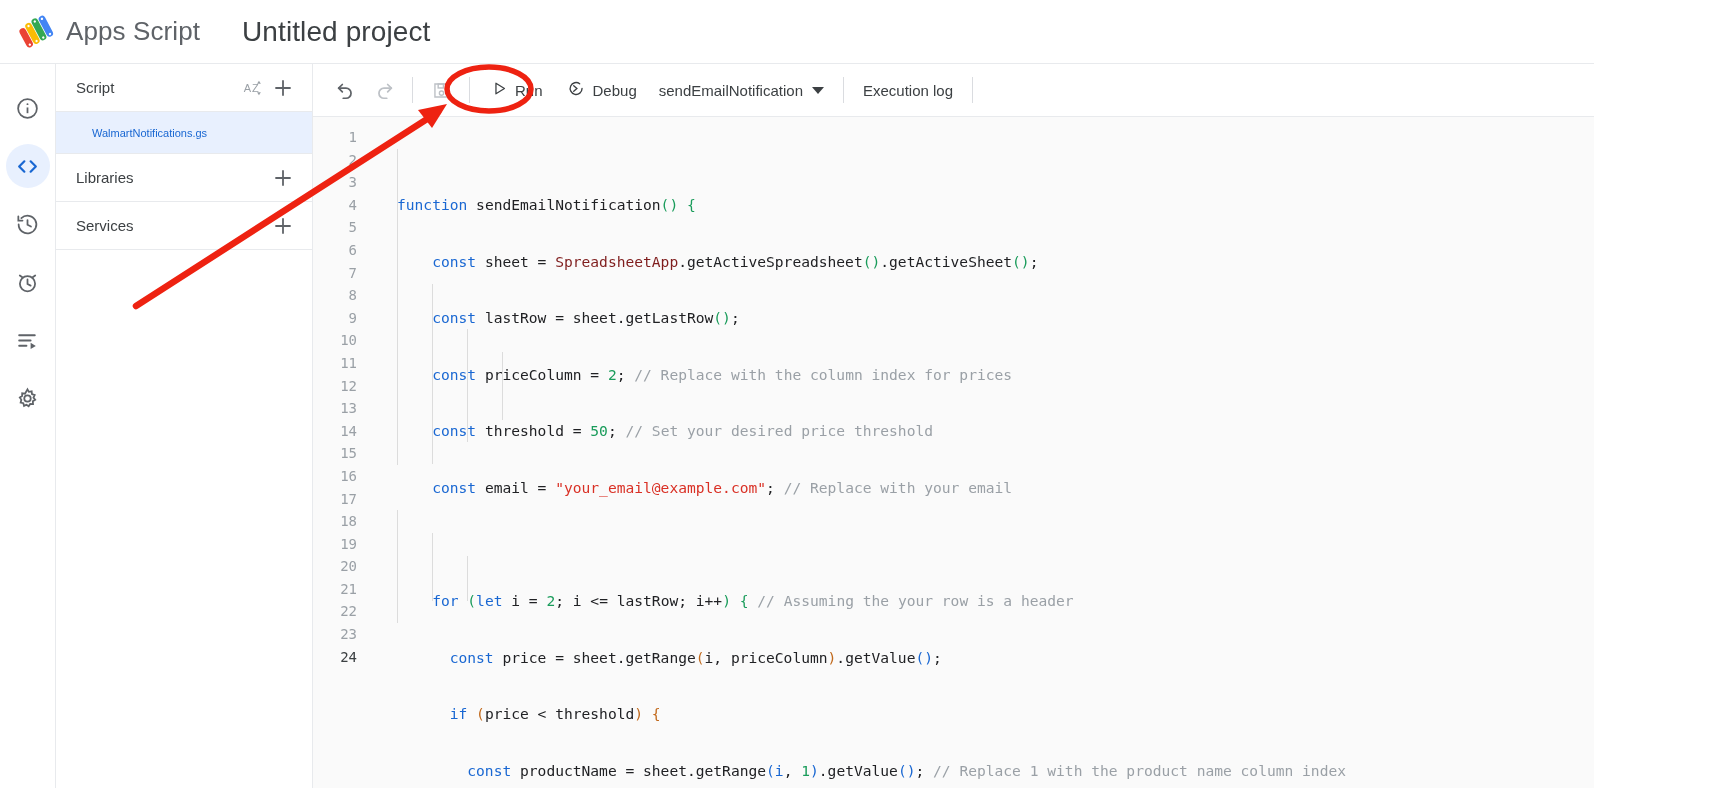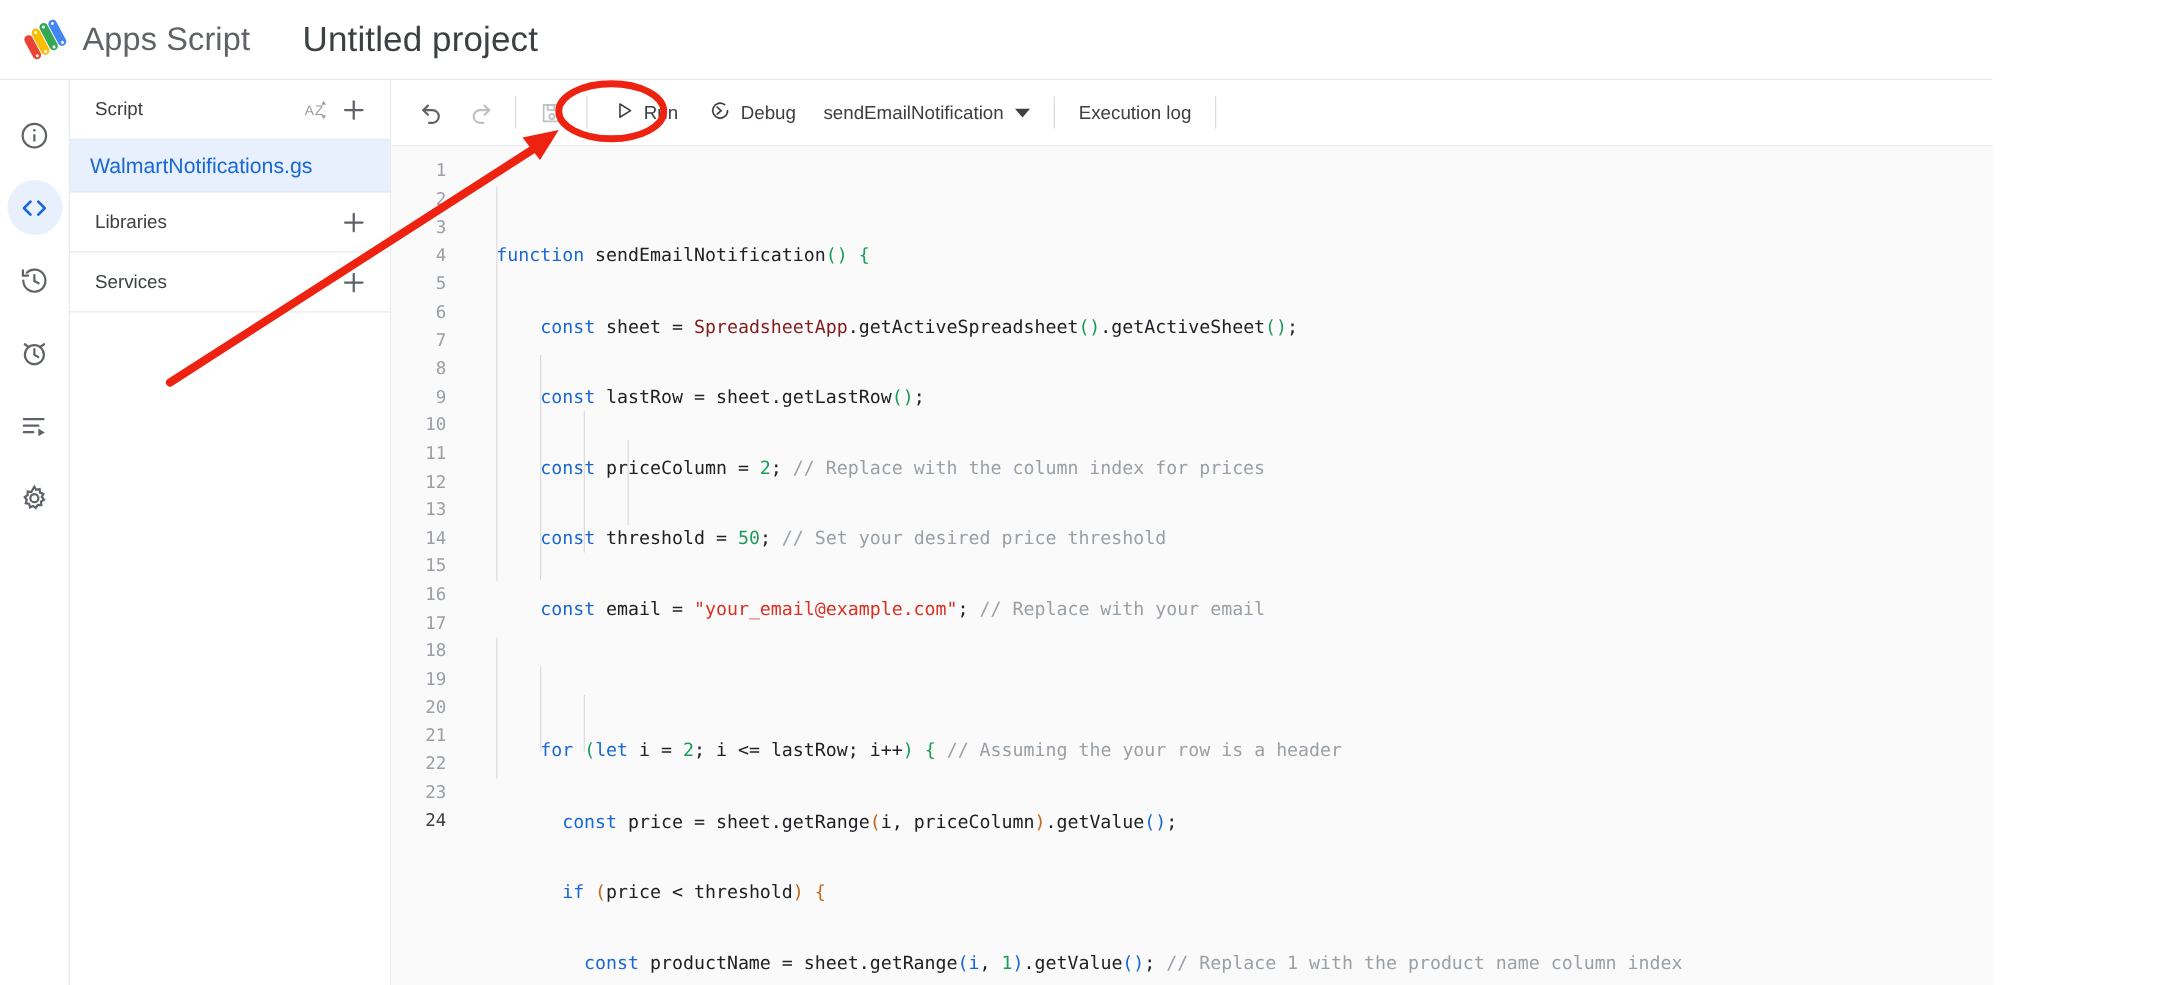--- a/index.html
+++ b/index.html
@@ -55,22 +55,22 @@
     height: 48px; display: flex; align-items: center;
     padding: 0 14px 0 20px; border-bottom: 1px solid #e8eaed;
   }
   .panel-row .label { font-size: 15px; color: #3c4043; flex: 1 1 auto; }
   .icon-btn {
     width: 30px; height: 30px; display: flex; align-items: center; justify-content: center;
     color: #5f6368; cursor: pointer; border-radius: 50%;
   }
   .file-item {
     height: 42px; display: flex; align-items: center;
-    padding-left: 16px; background: #e8f0fe; color: #1967d2;
-    font-size: 17px; cursor: pointer;
+    padding-left: 36px; background: #e8f0fe; color: #1967d2;
+    font-size: 11px; cursor: pointer;
     border-bottom: 1px solid #e8eaed;
   }
 
   
   .editor-col { flex: 1 1 auto; display: flex; flex-direction: column; min-width: 0; }
 
   
   .toolbar {
     height: 53px; flex: 0 0 53px;
     display: flex; align-items: center; gap: 0;

